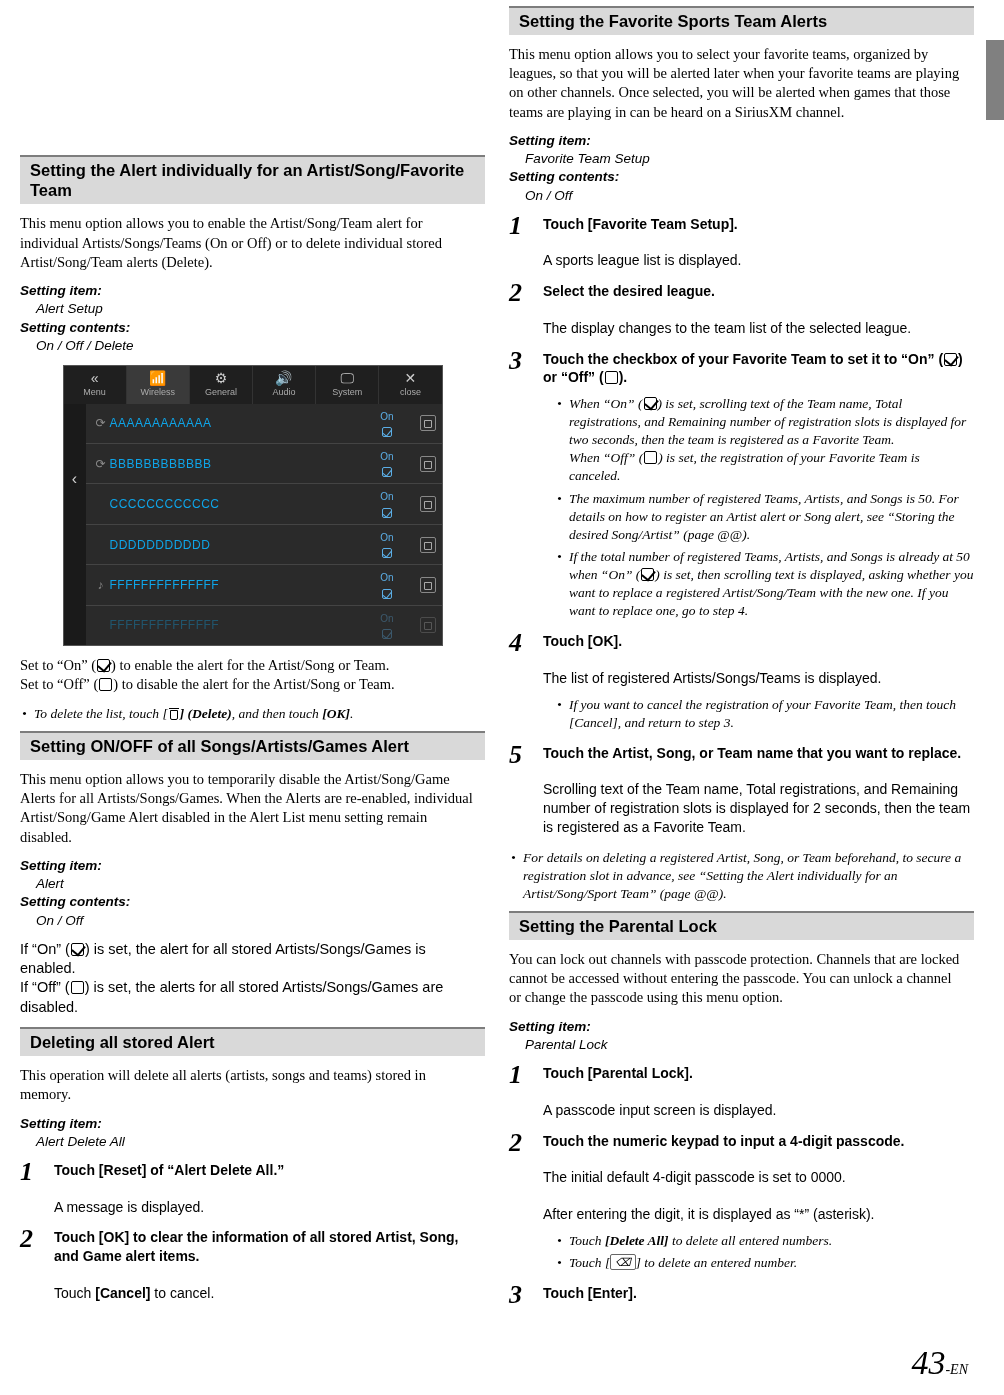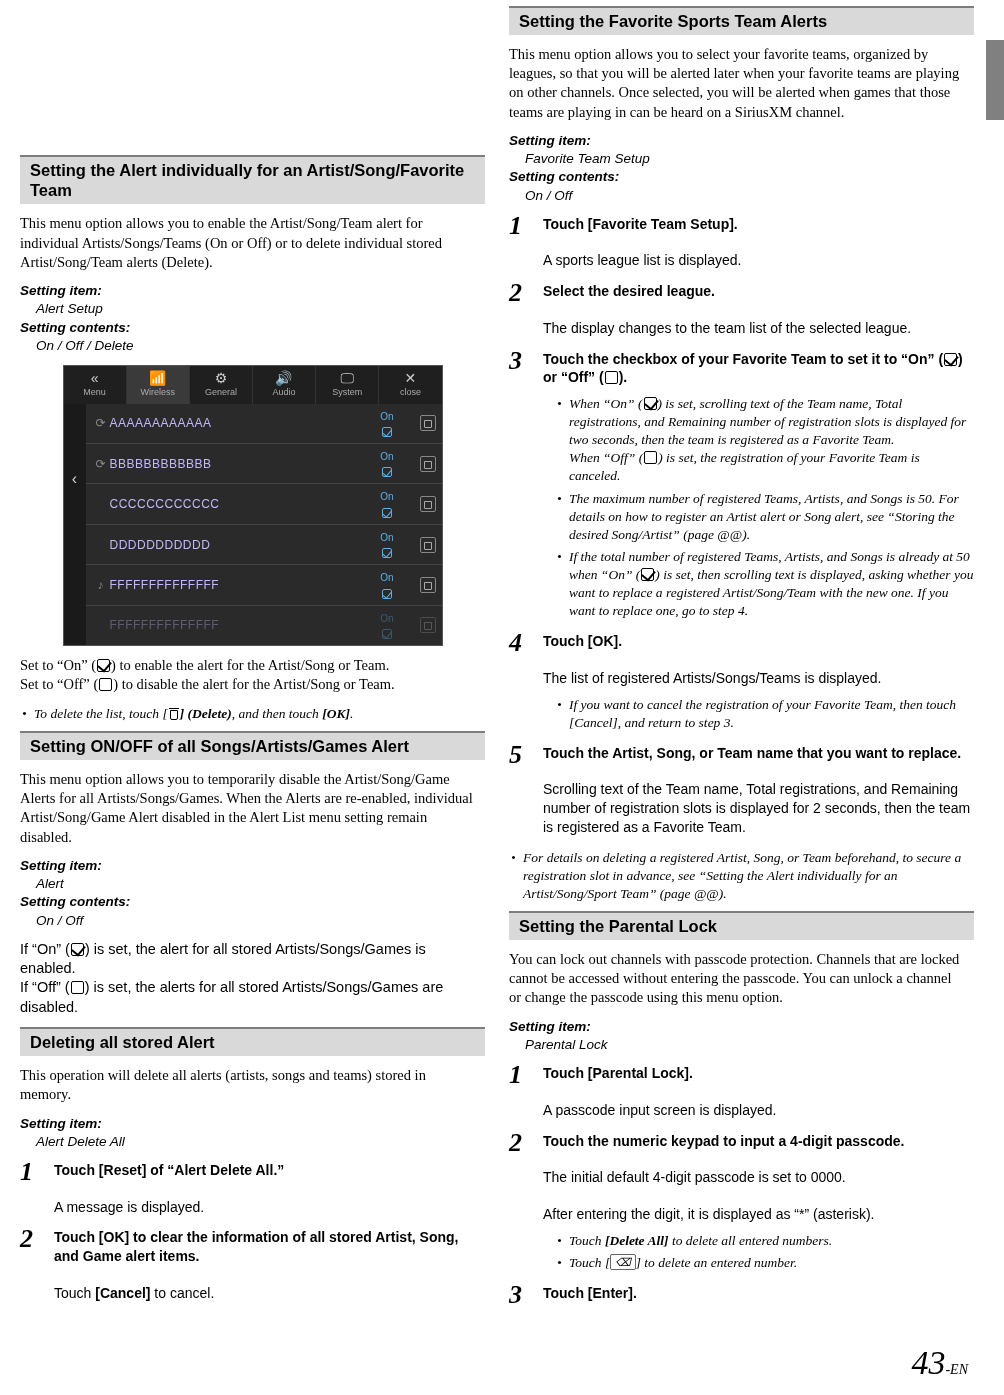--- a/index.html
+++ b/index.html
@@ -96,21 +96,21 @@
   
   .shot { width: 380px; margin: 6px auto 10px auto; background:#2a2a2a; color:#d9d9d9; font-family: Arial, sans-serif; font-size:12px; border:1px solid #555; }
   .shot .top { display:flex; background:#1f1f1f; }
   .shot .top .cell { flex:1; text-align:center; padding:4px 0 6px 0; border-right:1px solid #333; font-size:9px; color:#aaa; position:relative; }
   .shot .top .cell:last-child { border-right:none; }
   .shot .top .cell.sel { background:#3a3a3a; }
   .shot .top .ico { display:block; height:16px; line-height:16px; font-size:14px; color:#ccc; }
   .shot .row { display:flex; align-items:center; padding:6px 6px; border-bottom:1px solid #444; }
   .shot .row .picon { width:18px; text-align:center; color:#888; font-size:12px; }
   .shot .back { width:22px; text-align:center; color:#d0d0d0; font-size:16px; }
-  .shot .row .name { flex:1; color:#c4b5fd; letter-spacing:0.5px; }
+  .shot .row .name { flex:1; color:#0ea5e9; letter-spacing:0.5px; }
   .shot .row .stat { color:#5baee6; margin-right:26px; display:flex; align-items:center; gap:4px; font-size:10px;flex-direction:column; }
   .shot .row .stat .chk { display:inline-block; width:10px; height:10px; border:1.2px solid #5baee6; border-radius:2px; position:relative; }
   .shot .row .stat .chk::after { content:""; position:absolute; left:1px; top:-1px; width:5px; height:8px; border-right:1.5px solid #5baee6; border-bottom:1.5px solid #5baee6; transform:rotate(40deg); }
   .shot .row .del { width:16px; height:16px; border:1px solid #888; border-radius:2px; position:relative; }
   .shot .row .del::before{content:"";position:absolute;left:3px;right:3px;top:4px;bottom:2px;border:1px solid #aaa;border-radius:0 0 1px 1px;}
   .shot .row.last { opacity:0.35; border-bottom:none; }
   .leftbar { width:22px; background:#1a1a1a; }
 
   .footer {
     position:absolute; right:36px; bottom:9px;

